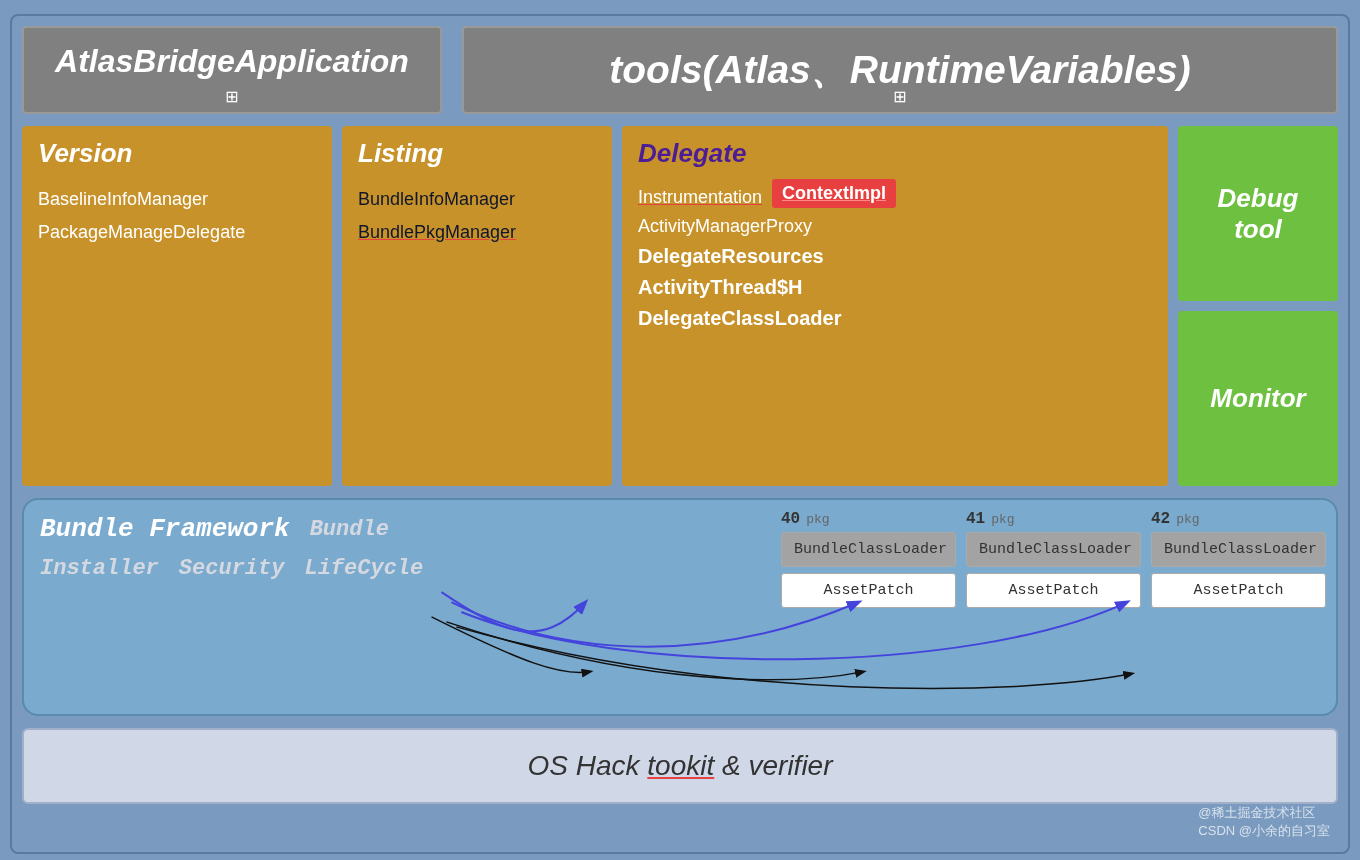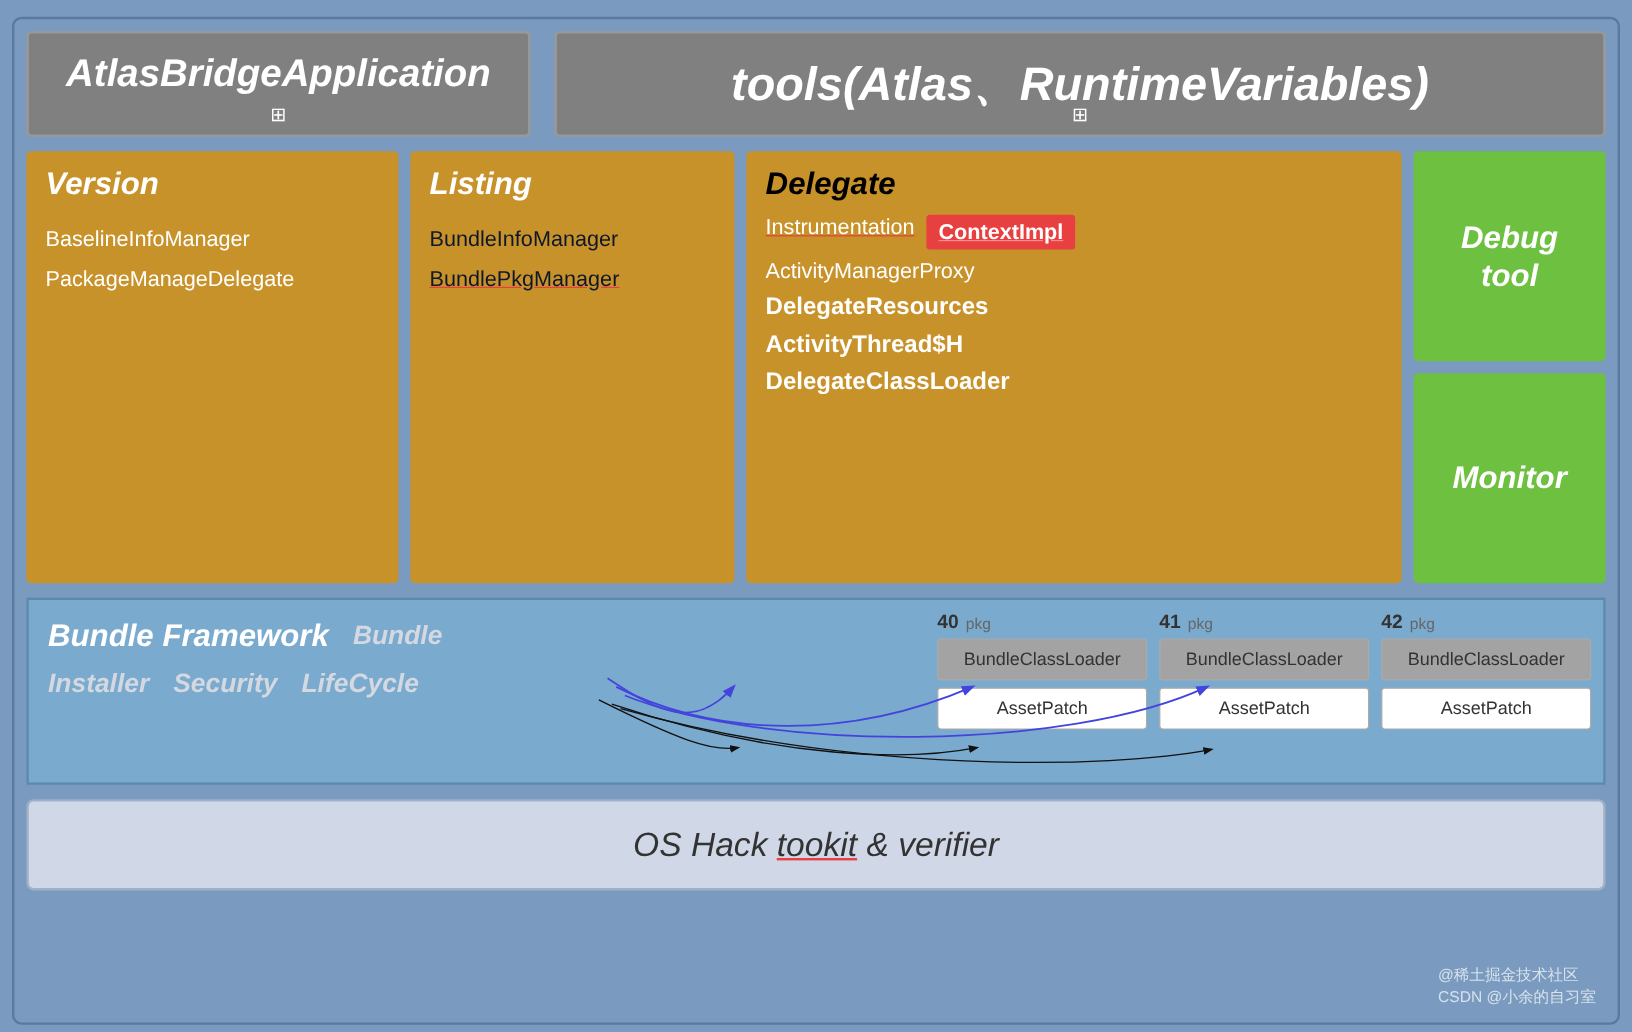--- a/index.html
+++ b/index.html
@@ -141,31 +141,31 @@
 
     
     .delegate-box {
       background: #c8922a;
       border-radius: 4px;
       padding: 12px 16px;
       flex: 1;
     }
 
     .delegate-box .box-title {
-      color: #000000;
+      color: #4c1d95;
       font-size: 26px;
       font-weight: bold;
       font-style: italic;
       margin-bottom: 10px;
     }
 
     .delegate-row {
       display: flex;
       gap: 10px;
-      align-items: flex-start;
+      align-items: flex-end;
       margin-bottom: 8px;
     }
 
     .delegate-box .item {
       color: white;
       font-size: 18px;
     }
 
     .delegate-box .item.underline {
       text-decoration: underline;
@@ -229,25 +229,26 @@
       font-size: 26px;
       font-weight: bold;
       text-align: left;
       font-style: italic;
     }
 
     
     .bundle-framework-section {
       background: #7aaace;
       border: 2px solid #5a8aae;
-      border-radius: 0;
+      border-radius: 16px;
       padding: 14px 16px;
       margin-bottom: 12px;
       position: relative;
-      height: 156px;
+      height: 218px;
+      font-family: Liberation Mono, monospace;
     }
 
     .bundle-framework-row {
       display: flex;
       align-items: center;
       gap: 20px;
       margin-bottom: 12px;
     }
 
     .bf-title {

